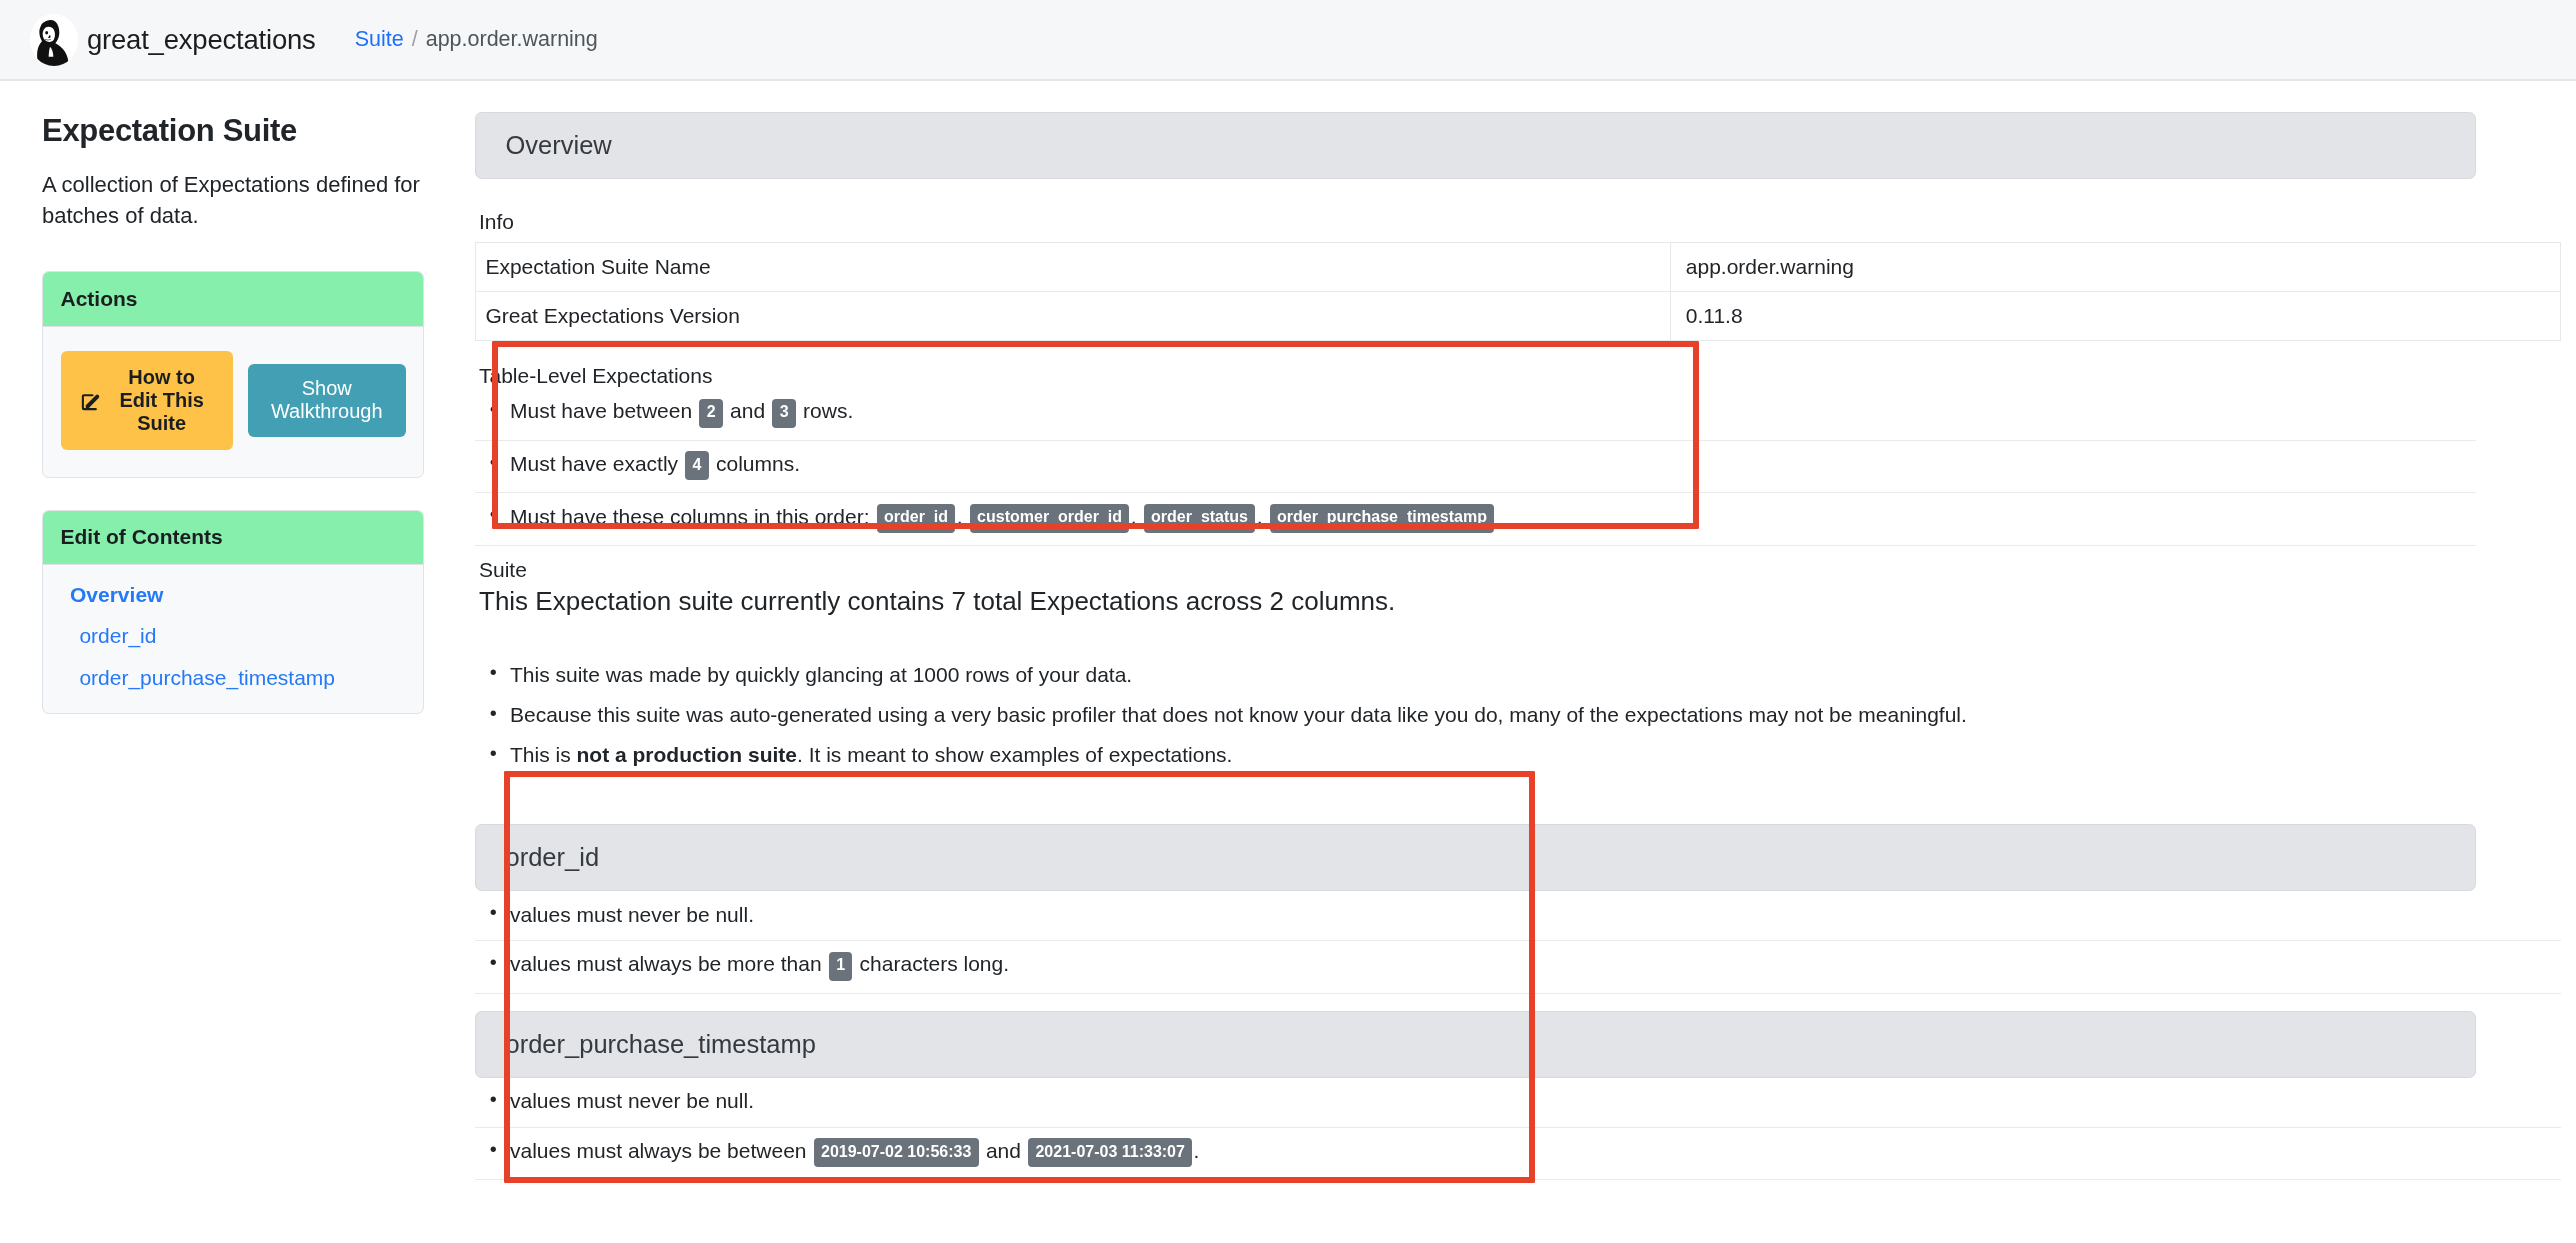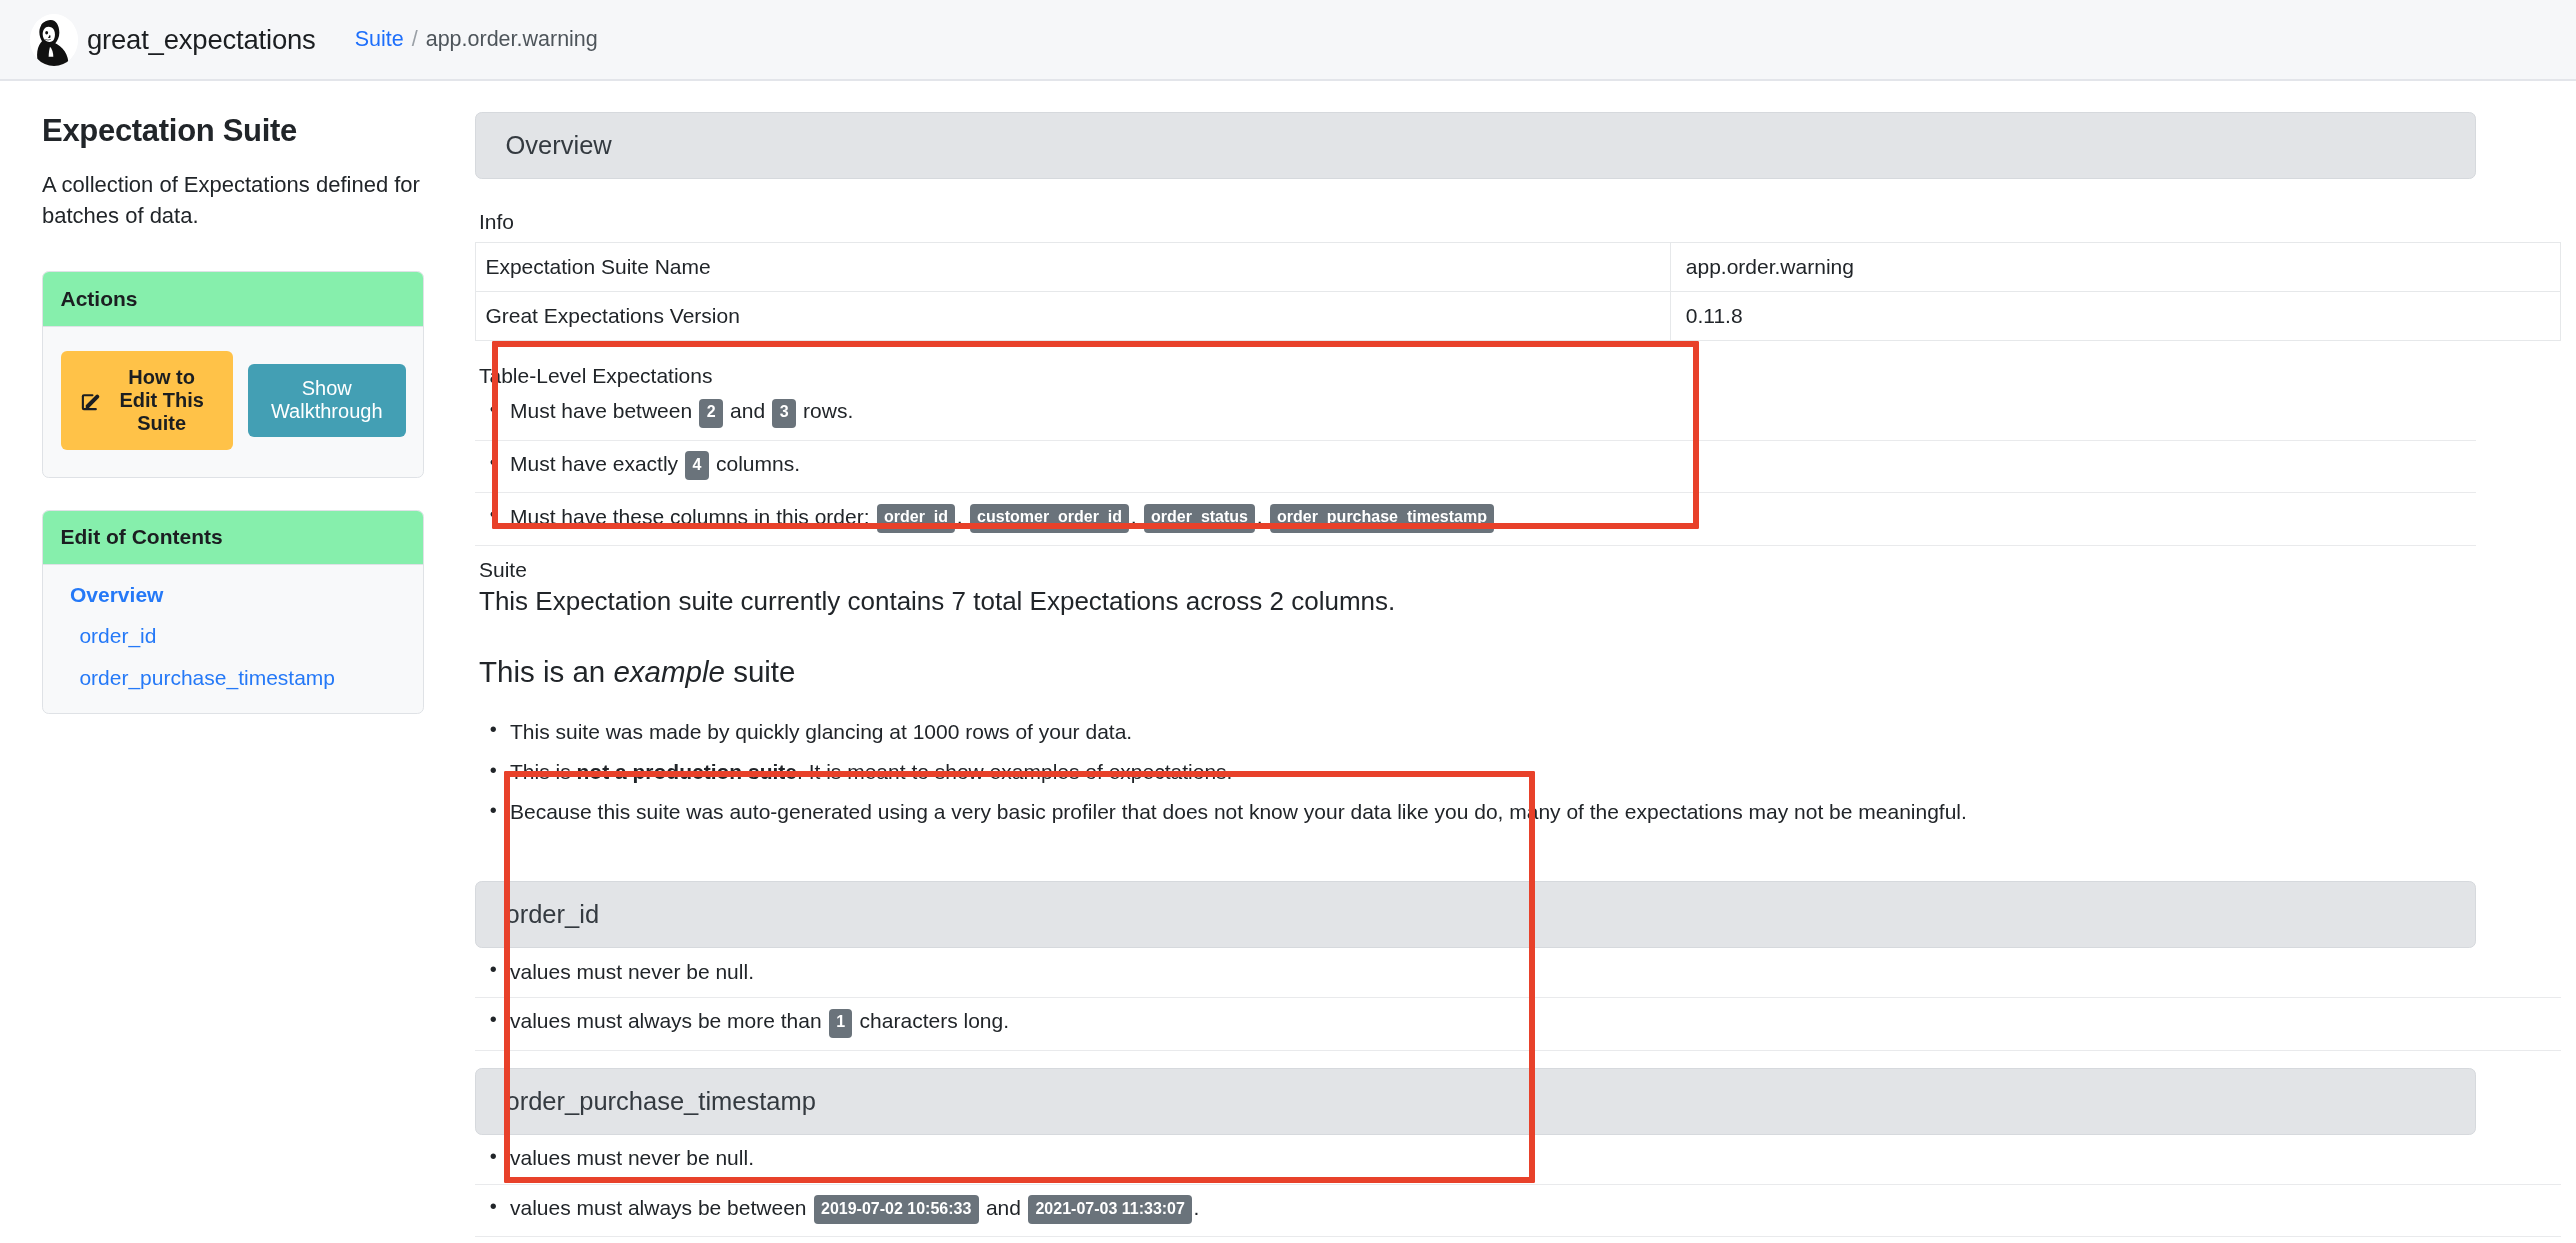--- a/index.html
+++ b/index.html
@@ -238,28 +238,25 @@
       <ul class="exp">
         <li>Must have between <span class="badge">2</span> and <span class="badge">3</span> rows.</li>
         <li>Must have exactly <span class="badge">4</span> columns.</li>
         <li>Must have these columns in this order: <span class="badge">order_id</span>, <span class="badge">customer_order_id</span>, <span class="badge">order_status</span>, <span class="badge">order_purchase_timestamp</span></li>
       </ul>
     </div>
 
     <div class="notes-label">Suite</div>
     <div class="notes-text">This Expectation suite currently contains 7 total Expectations across 2 columns.</div>
 
-    <h2 class="h-example">
-      <span>This is an </span><em>example</em><span> suite</span>
-    </h2>
 
     <ul class="notes">
       <li>This suite was made by quickly glancing at 1000 rows of your data.</li>
+      <li>Because this suite was auto-generated using a very basic profiler that does not know your data like you do, many of the expectations may not be meaningful.</li>
       <li>This is <b>not a production suite</b>. It is meant to show examples of expectations.</li>
-      <li>Because this suite was auto-generated using a very basic profiler that does not know your data like you do, many of the expectations may not be meaningful.</li>
     </ul>
 
     <div class="col-spacer"></div>
 
     <div class="section-band band-column">order_id</div>
     <ul class="exp">
       <li>values must never be null.</li>
       <li>values must always be more than <span class="badge">1</span> characters long.</li>
     </ul>
 

